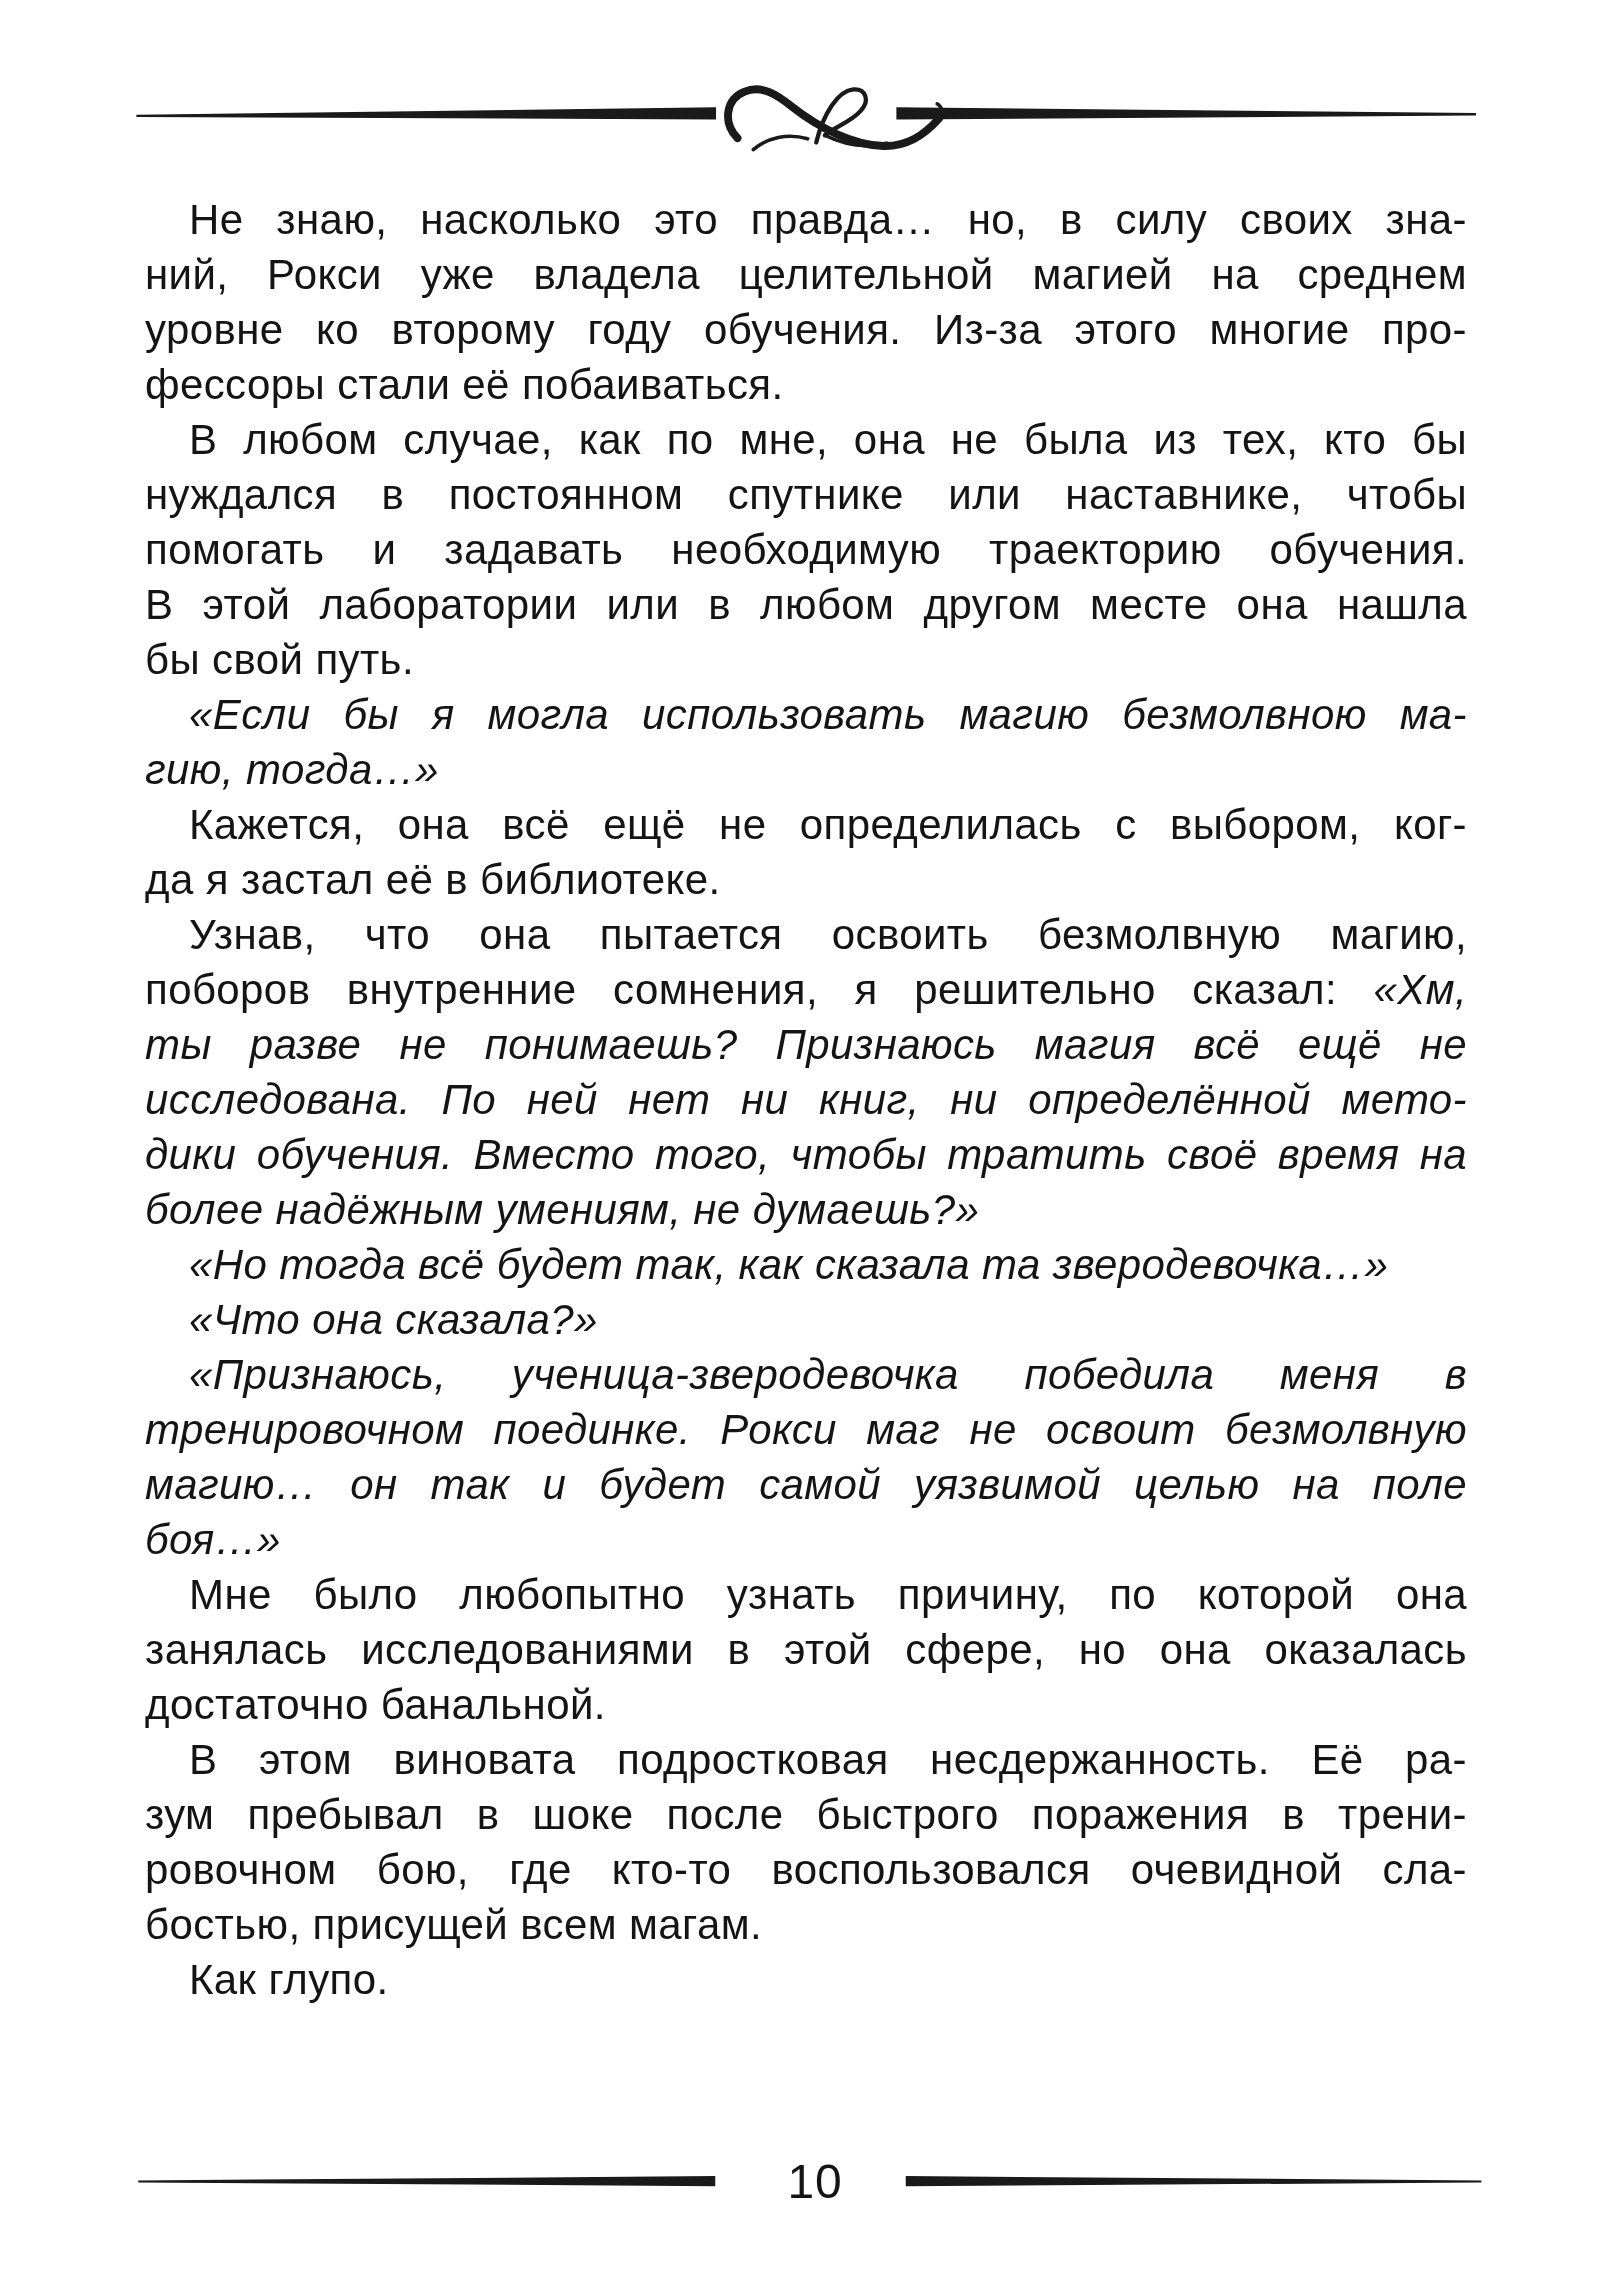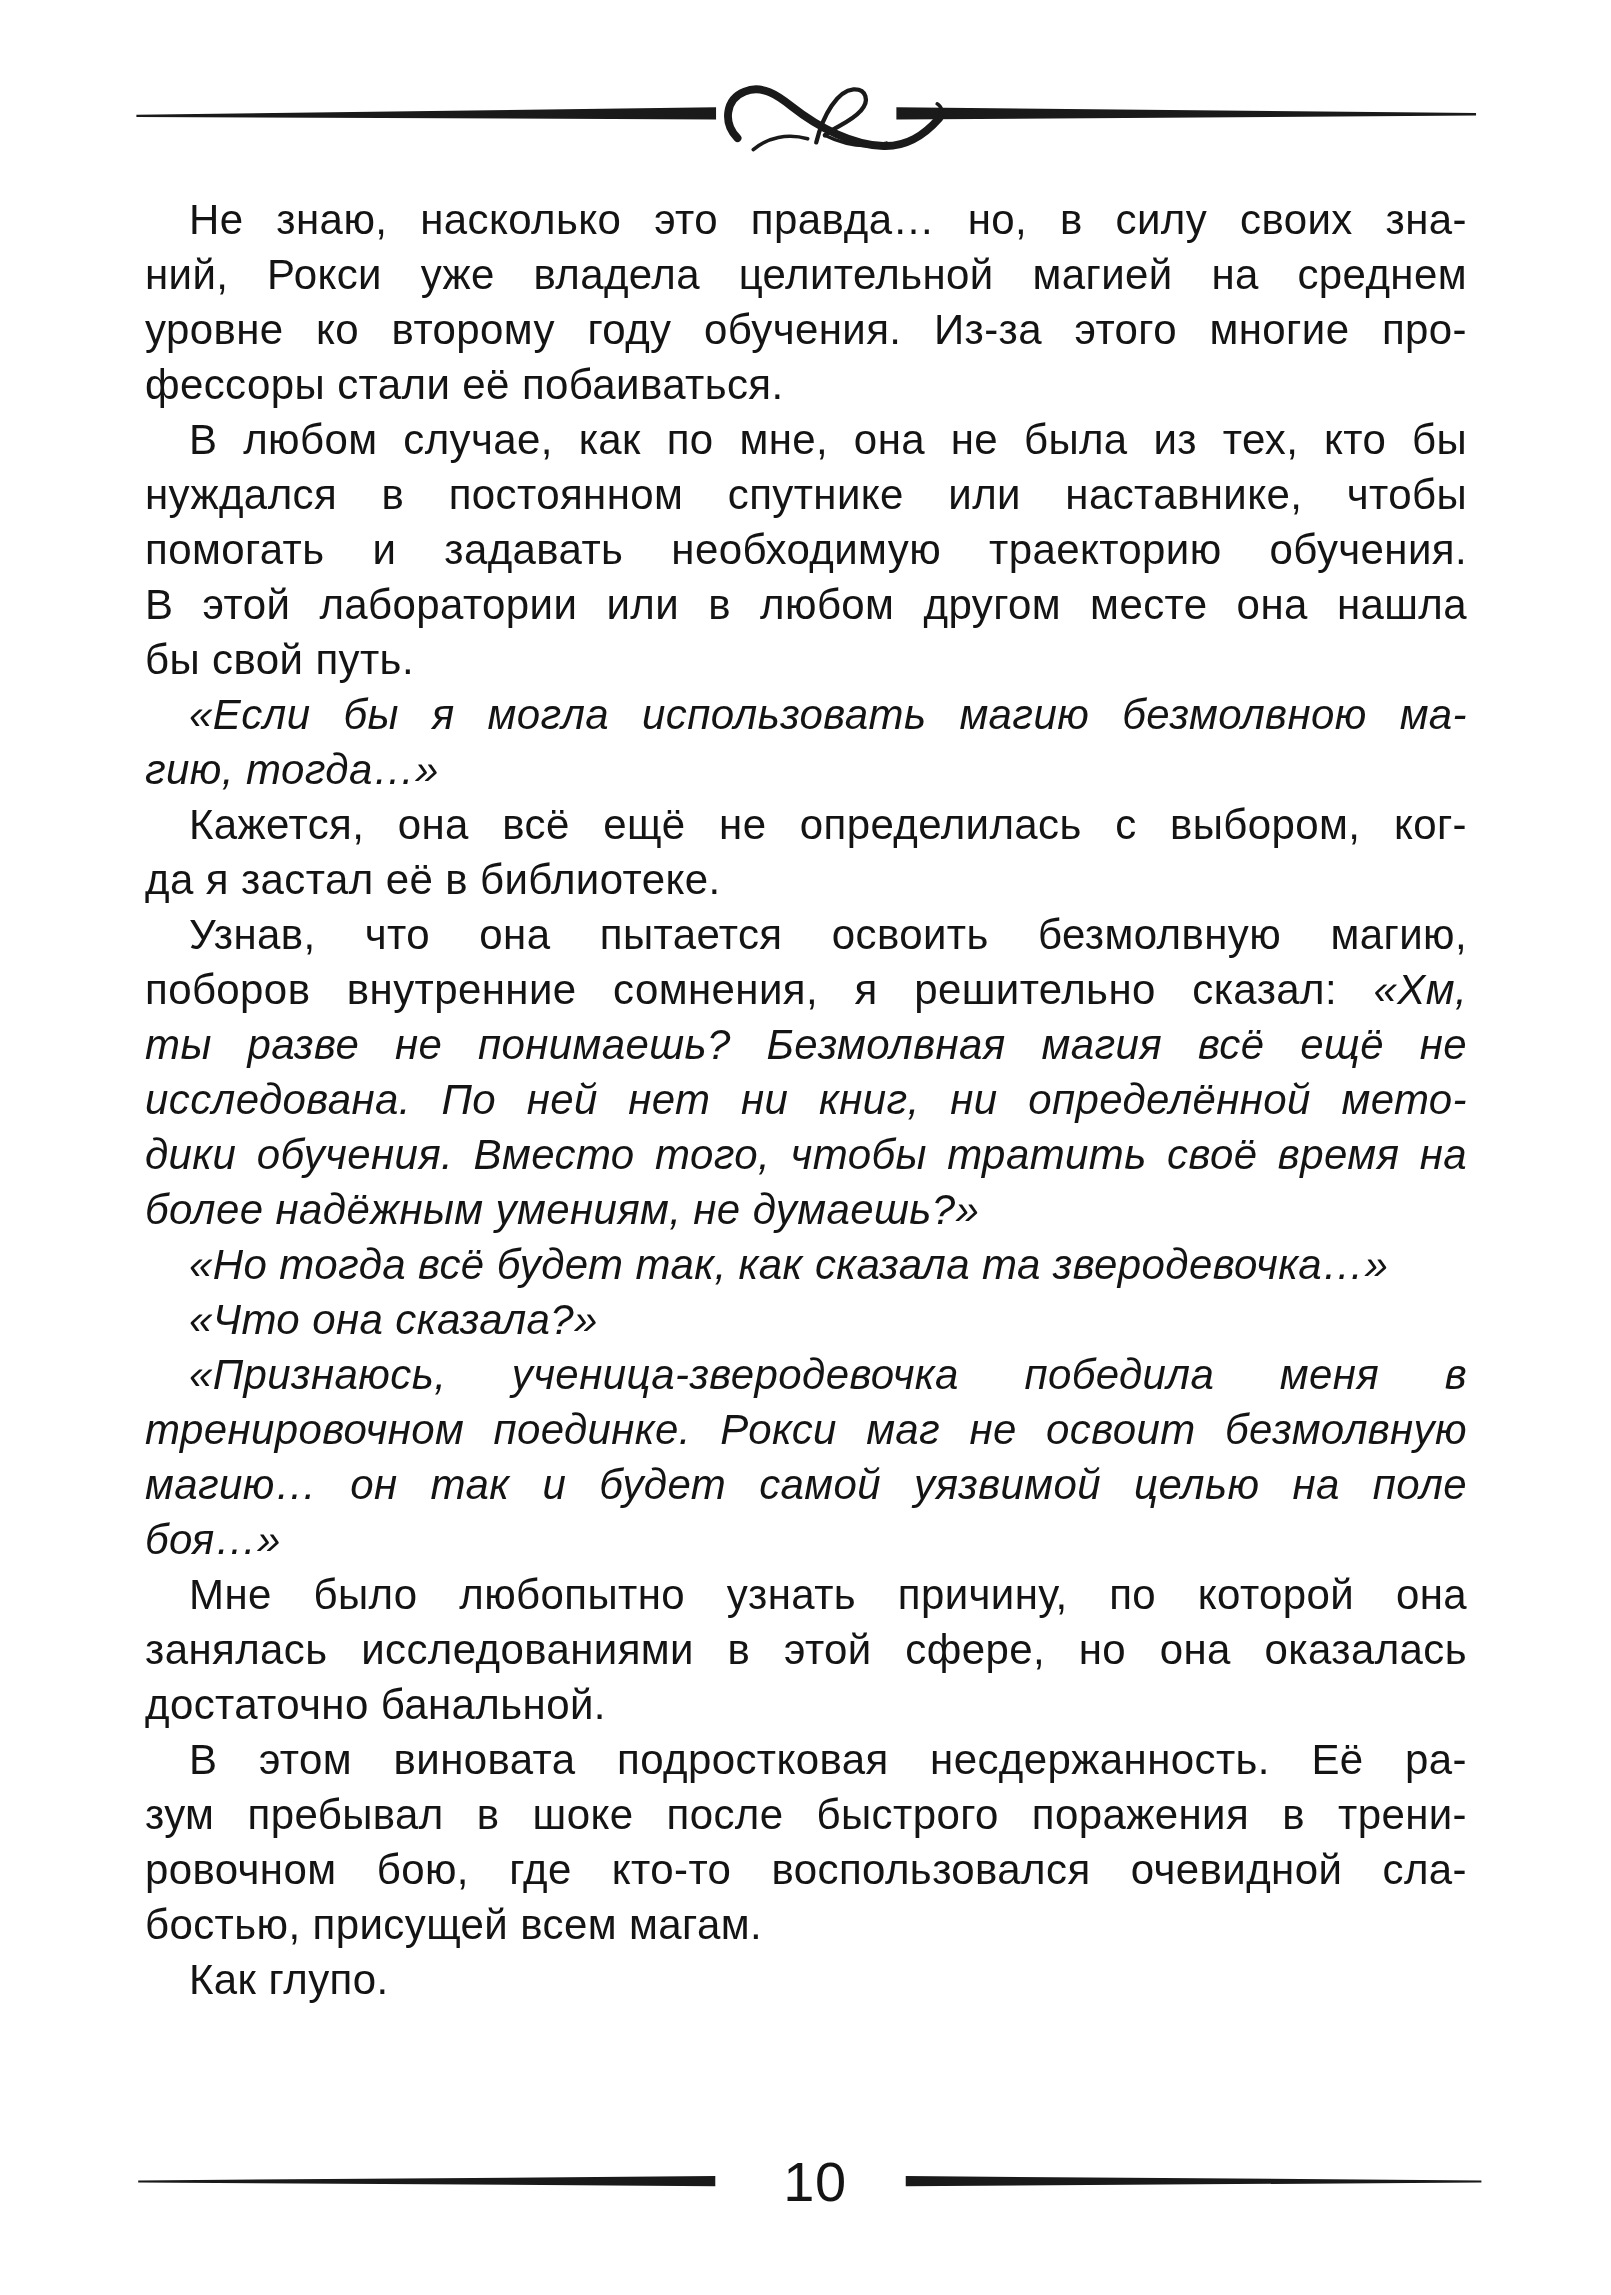--- a/index.html
+++ b/index.html
@@ -51,21 +51,21 @@
   .line.first { text-indent: 44px; }
   .line.italic { }
   .upright { font-style: normal; }
   .italic { font-style: italic; }
   .page-number {
     position: absolute;
     left: 0;
     right: 0;
     top: 2154px;
     text-align: center;
-    font-size: 56px;
+    font-size: 48px;
     line-height: 55px;
     letter-spacing: 0.7px;
     color: #141414;
     padding-left: 19px;
   }
 </style>
 </head>
 <body>
 
 <div class="page">
@@ -102,21 +102,21 @@
         <div class="line first italic"><span>«Если бы я могла использовать магию безмолвною ма-</span></div>
         <div class="line last italic"><span>гию, тогда…»</span></div>
       </div>
       <div class="para">
         <div class="line first"><span>Кажется, она всё ещё не определилась с выбором, ког-</span></div>
         <div class="line last"><span>да я застал её в библиотеке.</span></div>
       </div>
       <div class="para">
         <div class="line first"><span class="upright">Узнав, что она пытается освоить безмолвную магию,</span></div>
         <div class="line"><span class="upright">поборов внутренние сомнения, я решительно сказал: </span><span class="italic">«Хм,</span></div>
-        <div class="line italic"><span>ты разве не понимаешь? Безмолвная магия всё ещё не</span></div>
+        <div class="line italic"><span>ты разве не понимаешь? Признаюсь магия всё ещё не</span></div>
         <div class="line italic"><span>исследована. По ней нет ни книг, ни определённой мето-</span></div>
         <div class="line italic"><span>дики обучения. Вместо того, чтобы тратить своё время на</span></div>
         <div class="line last italic"><span>более надёжным умениям, не думаешь?»</span></div>
       </div>
       <div class="para">
         <div class="line first last italic"><span>«Но тогда всё будет так, как сказала та зверодевочка…»</span></div>
       </div>
       <div class="para">
         <div class="line first last italic"><span>«Что она сказала?»</span></div>
       </div>

